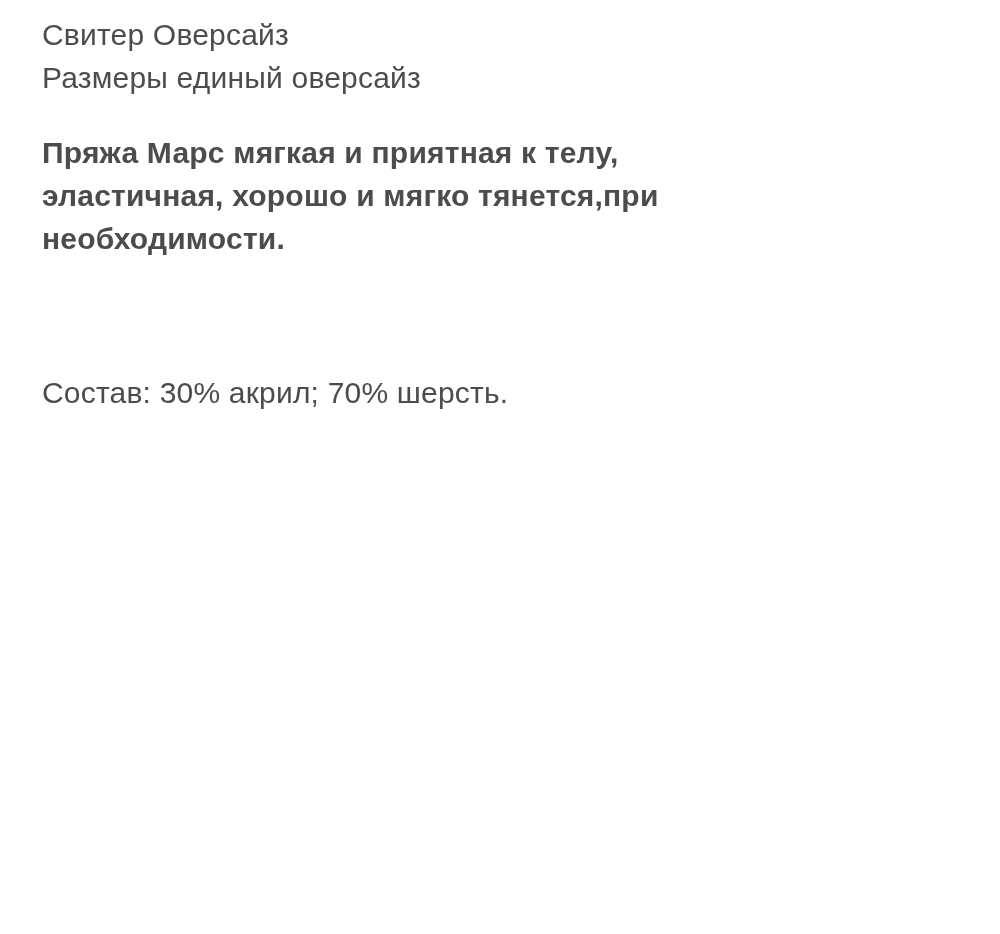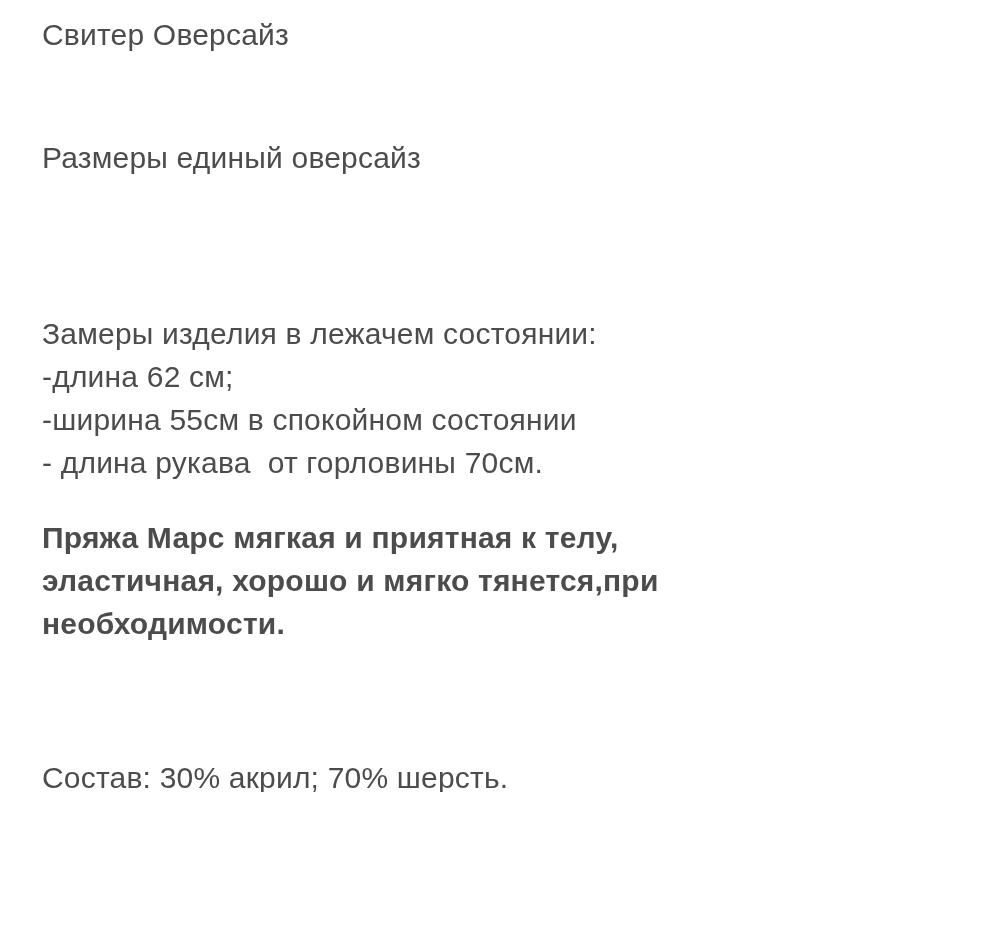--- a/index.html
+++ b/index.html
@@ -20,35 +20,31 @@
   }
   .content {
     padding: 13px 40px 0 42px;
   }
   p {
     margin: 0;
     white-space: pre-wrap;
     letter-spacing: 0.2px;
   }
   .p-title        { margin-top: 0;    }
-  .p-sizes        { margin-top: 80px; }
+  .p-sizes        { }
   .p-guidance     { margin-top: 40px; }
   .p-measurements { margin-top: 133px;}
   .p-yarn         { margin-top: 32px; font-weight: bold; }
   .p-composition  { margin-top: 111px; }
 </style>
 </head>
 <body>
 
 <div class="page">
   <div class="content">
     <p class="p-title">Свитер Оверсайз</p>
     <p class="p-sizes">Размеры единый оверсайз</p>
-    <p class="p-measurements">Замеры изделия в лежачем состоянии:
--длина 62 см;
--ширина 55см в спокойном состоянии
-- длина рукава  от горловины 70см.</p>
     <p class="p-yarn">Пряжа Марс мягкая и приятная к телу,
 эластичная, хорошо и мягко тянется,при
 необходимости.</p>
     <p class="p-composition">Состав: 30% акрил; 70% шерсть.</p>
   </div>
 </div>
 
 </body></html>

